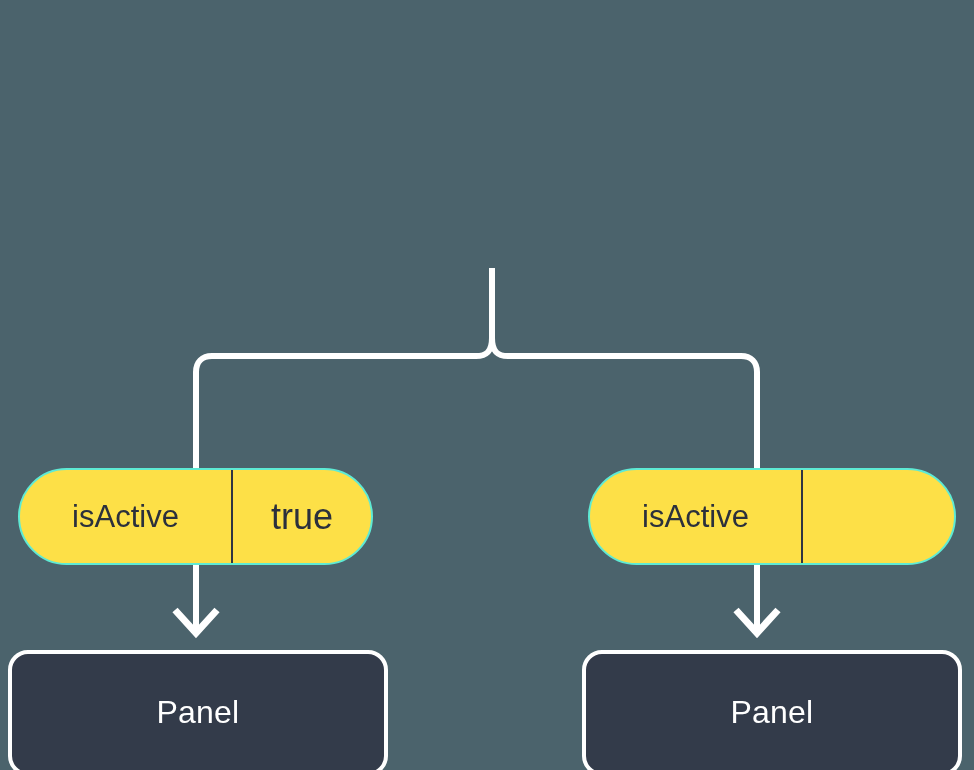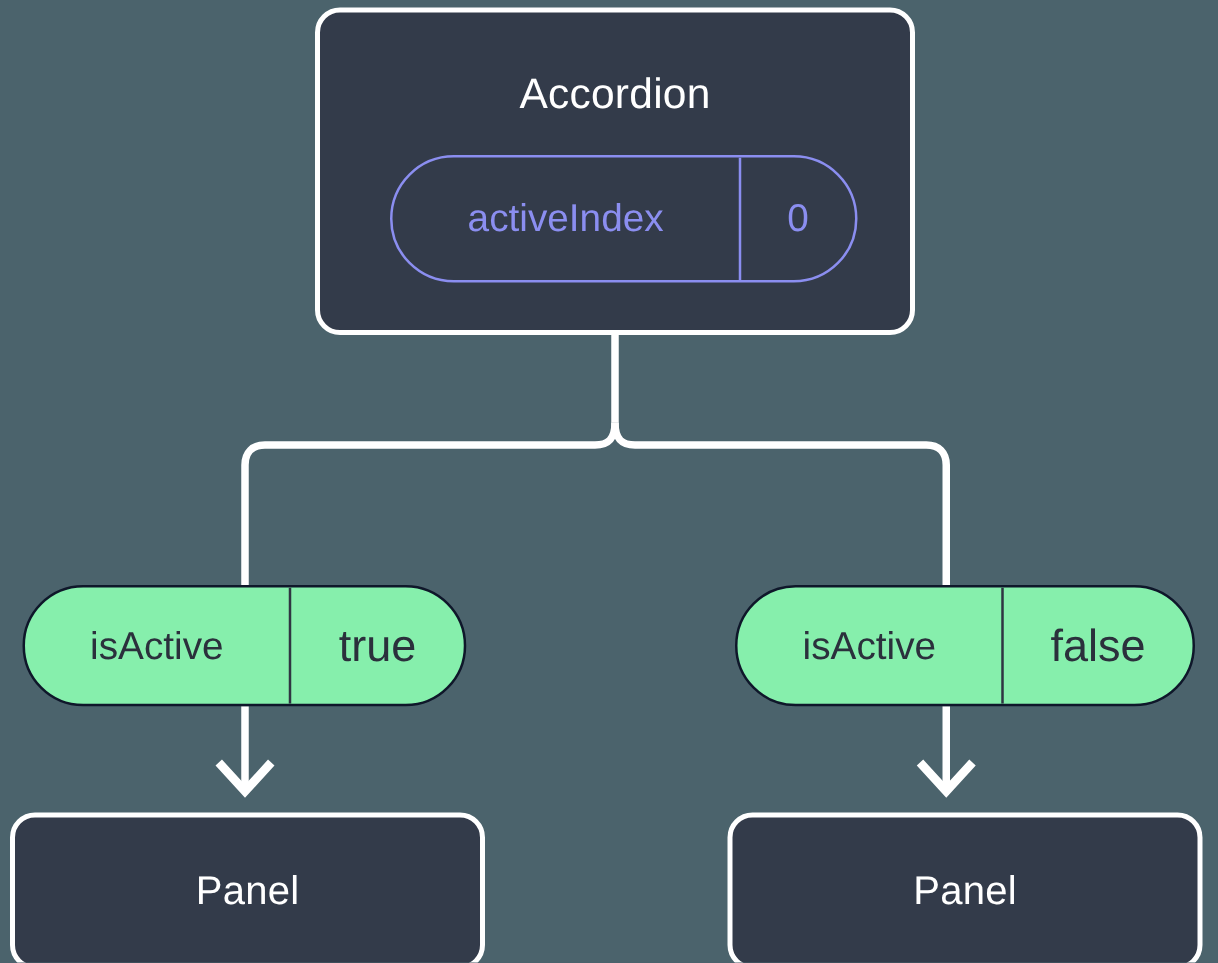--- a/index.html
+++ b/index.html
@@ -94,22 +94,22 @@
     left: 56px;
     top: 114px;
     width: 374px;
     height: 102px;
   }
   #accordion-state-pill .pill-key { width: 282px; }
   #accordion-state-pill .pill-val { width: 92px; }
 
   
   .pill-filled {
-    background: #86efac;
-    border: 2px solid #0f172a;
+    background: #fde047;
+    border: 2px solid #5eead4;
   }
   .pill-filled .pill-key {
     color: #2b303c;
     font-size: 31px;
     border-right: 2px solid #2f3542;
   }
   .pill-filled .pill-val {
     color: #2b303c;
     font-size: 36px;
   }
@@ -171,37 +171,28 @@
              C 751 356 757 362 757 372
              L 757 468" fill="none" stroke="#ffffff" stroke-width="6" stroke-linejoin="round" stroke-linecap="butt"></path>
 
     <path d="M 196 565 L 196 632" fill="none" stroke="#ffffff" stroke-width="6" stroke-linecap="butt"></path>
     <path d="M 175 610 L 196 633 L 217 610" fill="none" stroke="#ffffff" stroke-width="7" stroke-linejoin="miter" stroke-linecap="butt"></path>
 
     <path d="M 757 565 L 757 632" fill="none" stroke="#ffffff" stroke-width="6" stroke-linecap="butt"></path>
     <path d="M 736 610 L 757 633 L 778 610" fill="none" stroke="#ffffff" stroke-width="7" stroke-linejoin="miter" stroke-linecap="butt"></path>
   </svg>
 
-  <div id="accordion-card" class="component-card">
-    <div class="component-title">Accordion</div>
-
-    <div id="accordion-state-pill" class="pill pill-outline">
-      <div class="pill-key">activeIndex</div>
-      <div class="pill-val">0</div>
-    </div>
-  </div>
 
   <div id="pill-left" class="pill pill-filled">
     <div class="pill-key">isActive</div>
     <div class="pill-val">true</div>
   </div>
 
   <div id="pill-right" class="pill pill-filled">
     <div class="pill-key">isActive</div>
-    <div class="pill-val">false</div>
   </div>
 
   <div id="panel-left-card" class="component-card">
     <div class="component-title">Panel</div>
   </div>
 
   <div id="panel-right-card" class="component-card">
     <div class="component-title">Panel</div>
   </div>
 

